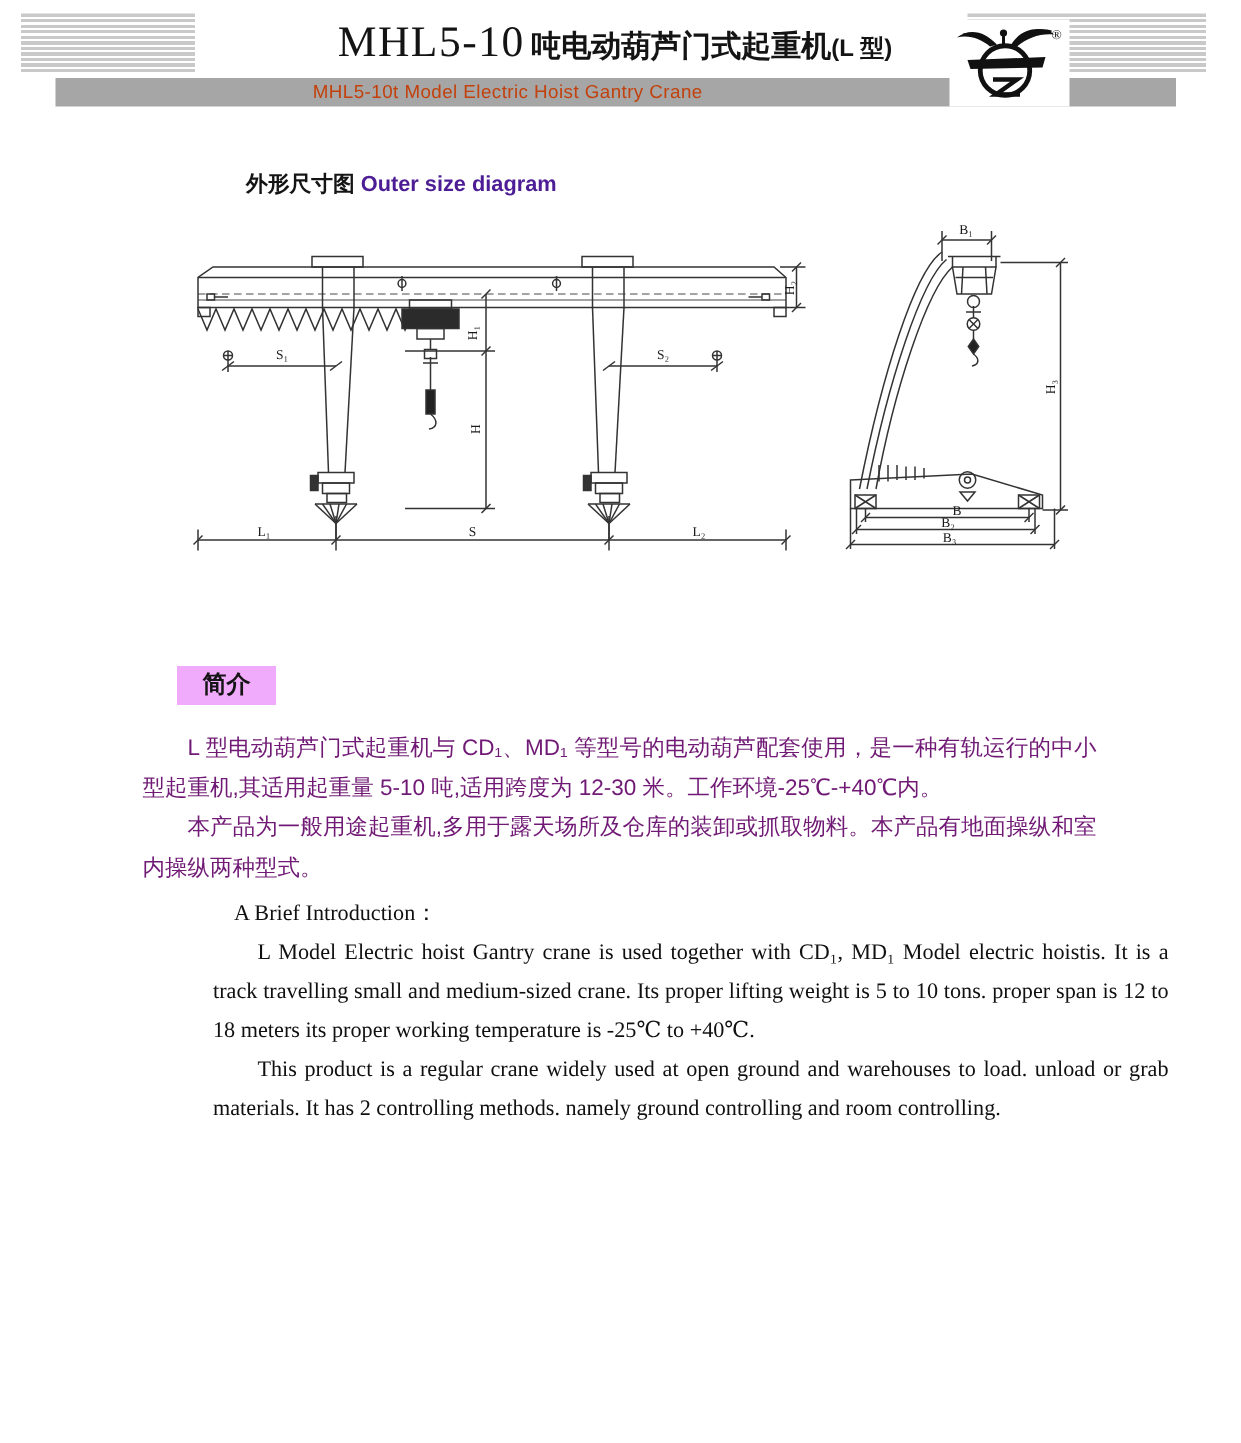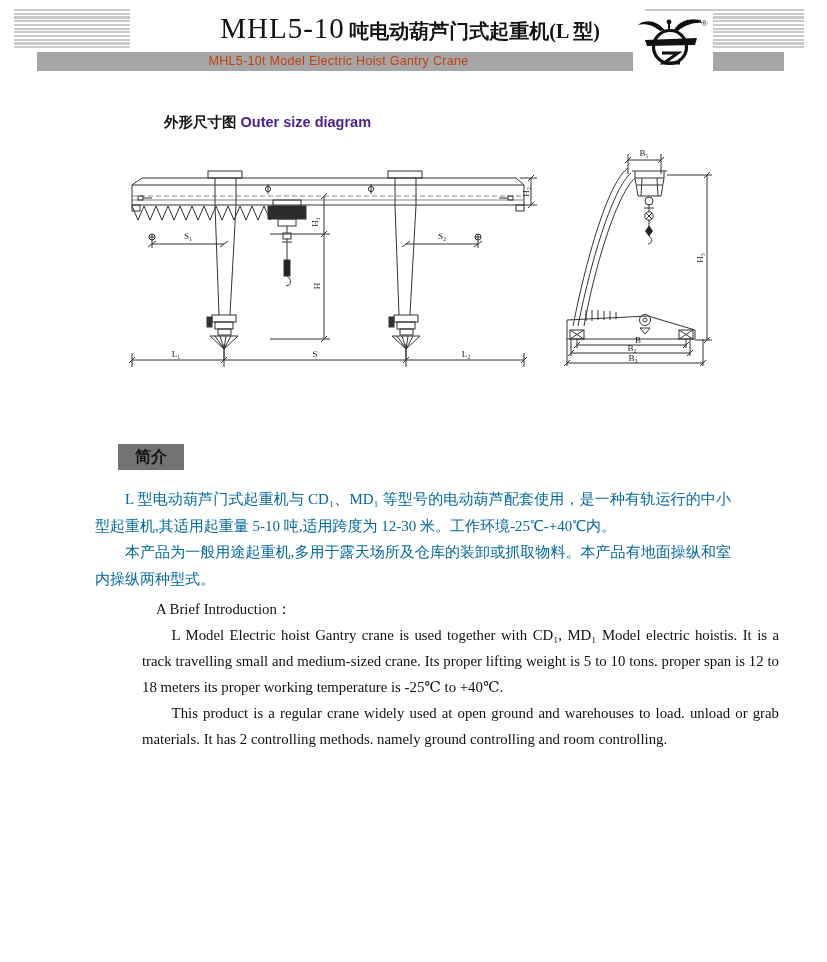--- a/index.html
+++ b/index.html
@@ -7,39 +7,39 @@
   body { font-family:"Liberation Sans", sans-serif; color:#141414; }
   .page { position:relative; width:827px; height:962px; background:#ffffff; overflow:hidden; }
 
   
   .stripes { position:absolute; left:14px; top:9px; width:790px; height:41px;
     background:repeating-linear-gradient(to bottom,#c9c9c9 0px,#c9c9c9 2.2px,#ffffff 2.2px,#ffffff 3.7px); }
   .title-underlay { position:absolute; left:130px; top:5px; width:515px; height:45px; background:#ffffff; }
   .page-title { position:absolute; left:175px; top:12px; width:470px; text-align:center; white-space:nowrap; }
   .title-model { font-family:"Liberation Serif","DejaVu Serif",serif; font-size:29px; font-weight:400; letter-spacing:1px; }
   .title-cn { font-family:Liberation Mono, monospace; font-size:20px; font-weight:bold; letter-spacing:0px; }
-  .title-suffix { font-family:Liberation Serif, serif; font-size:20px; font-weight:bold; }
+  .title-suffix { font-family:Liberation Sans, sans-serif; font-size:16px; font-weight:bold; }
   .graybar { position:absolute; left:37px; top:52px; width:747px; height:19px; background:#a6a6a6; }
   .subtitle { position:absolute; left:37px; top:52px; width:603px; height:19px; line-height:19px;
     text-align:center; color:#c2410c; font-size:12.5px; letter-spacing:0.3px; }
   .logo-box { position:absolute; left:633px; top:13px; width:80px; height:58px; background:#ffffff; }
 
   
   .section-heading { position:absolute; left:120px; top:113px; font-size:14.5px; white-space:nowrap; }
   .section-heading .cn { font-weight:bold;margin-left:44px; }
   .section-heading .en { font-weight:700; color:#4c1d95; }
   .diagram-wrap { position:absolute; left:118px; top:138px; width:700px; height:250px; }
   svg text { font-family:"Liberation Serif","DejaVu Serif","DejaVu Sans",serif; font-size:9px; fill:#1a1a1a; }
 
   
-  .intro-box { position:absolute; left:118px; top:444px; width:66px; height:26px; background:#737373;
+  .intro-box { position:absolute; left:118px; top:444px; width:66px; height:26px; background:#f0abfc;
     text-align:center; line-height:26px; font-size:16px; font-weight:bold; font-family:"Liberation Sans",sans-serif; }
   .cn-text { position:absolute; left:95px; top:486px; width:636px;
-    font-family:Liberation Serif, serif; font-size:15px; line-height:26.5px;
-    text-align:justify; color:#0369a1; }
+    font-family:Liberation Sans, sans-serif; font-size:15px; line-height:26.5px;
+    text-align:justify; color:#701a75; }
   .cn-text p { text-indent:2em; }
   .en-text { position:absolute; left:95px; top:596px; width:637px;
     font-family:"Liberation Serif","DejaVu Serif","DejaVu Sans",serif; font-size:14.8px; line-height:26px;
     color:#101010;margin-left:47px; }
   .en-heading { padding-left:14px; }
   .en-text p.para { text-indent:2em; text-align:justify; }
 </style>
 </head>
 <body>
 

